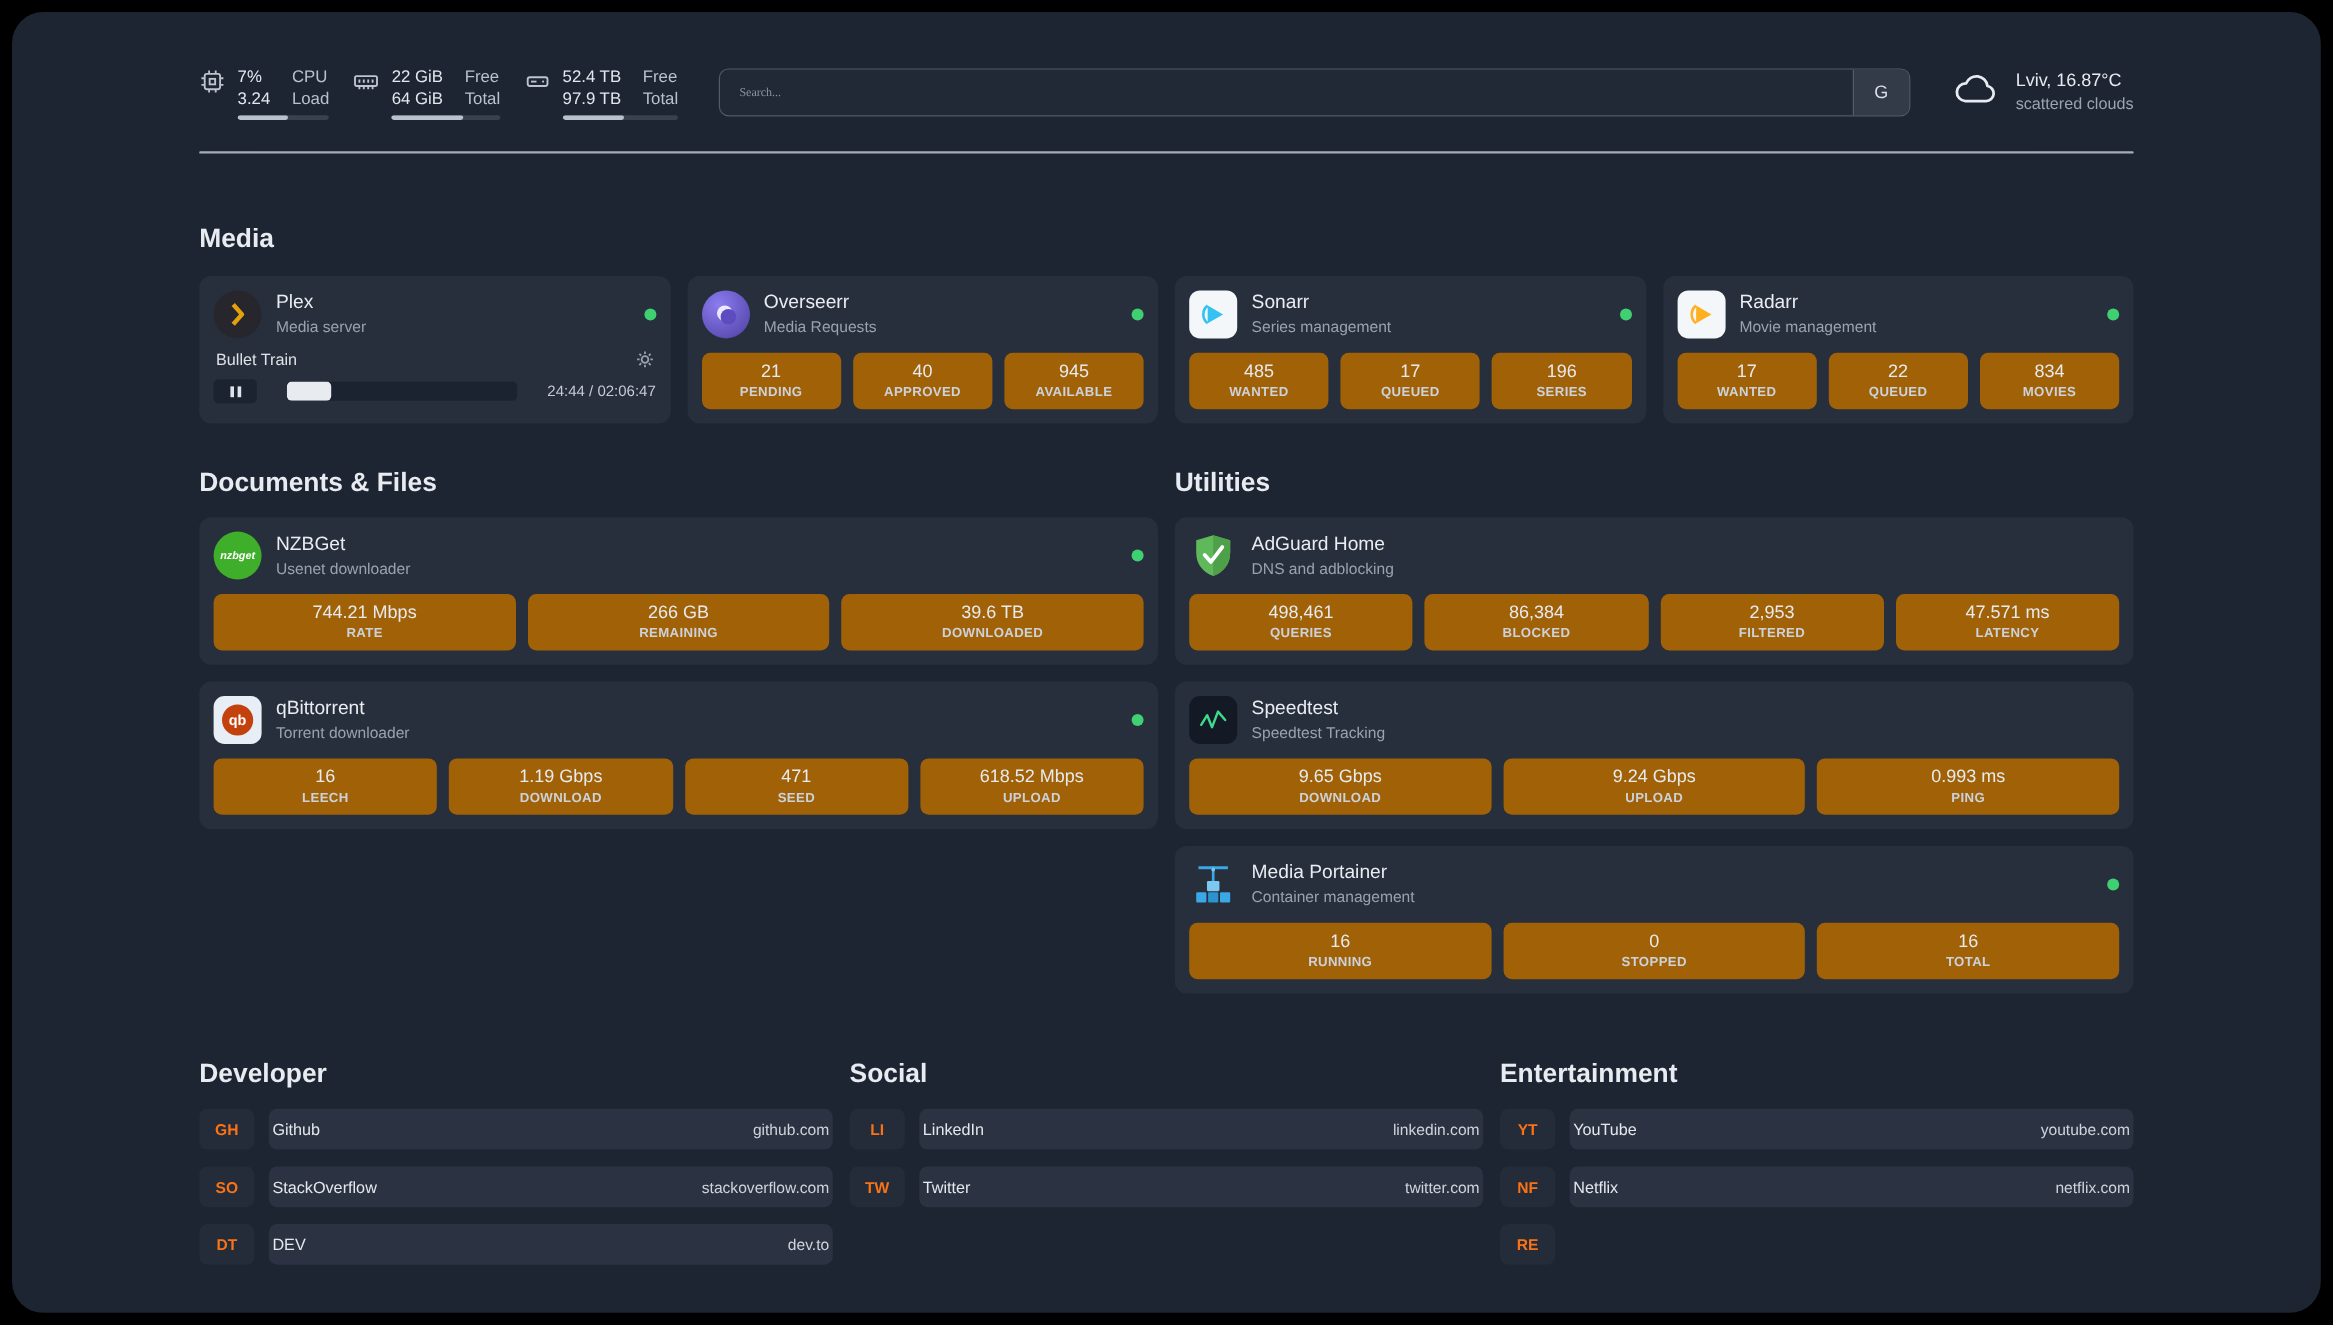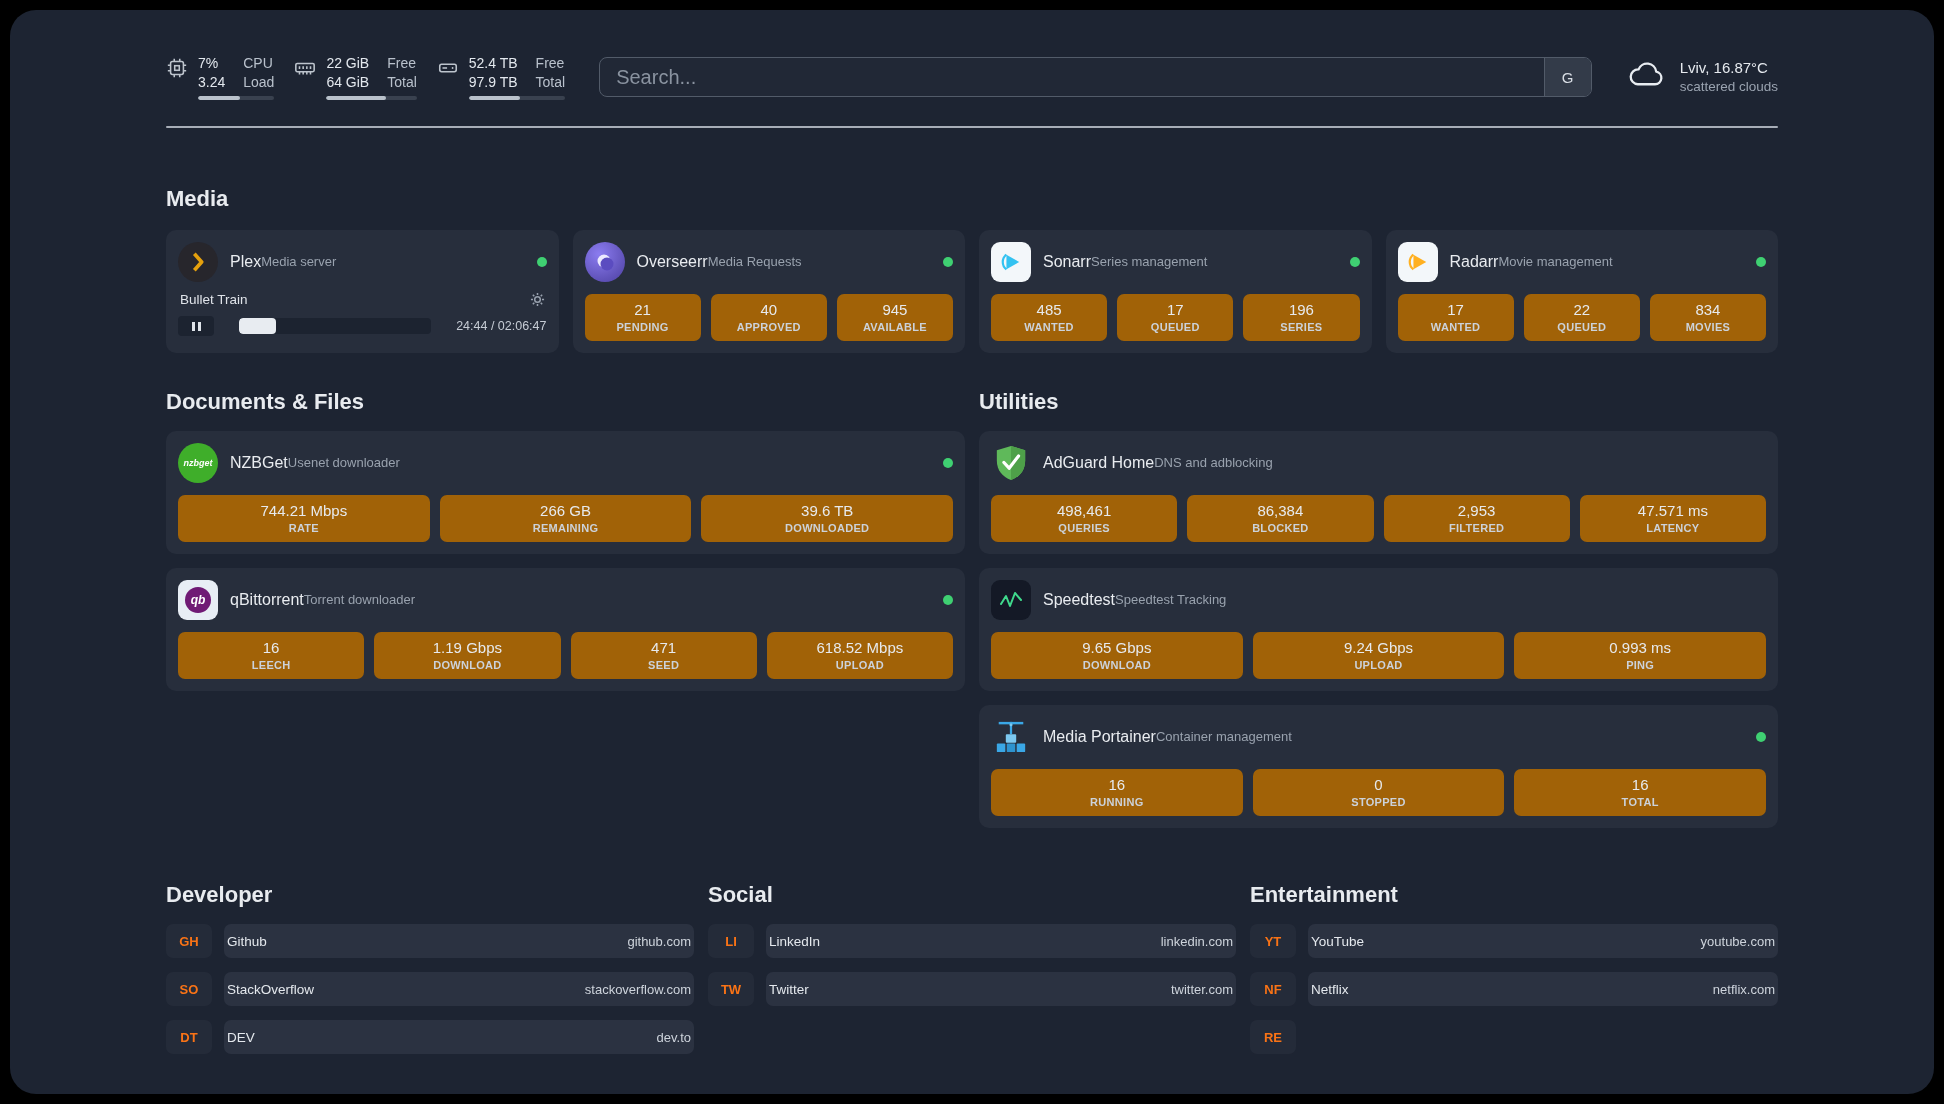--- a/index.html
+++ b/index.html
@@ -13,42 +13,42 @@
   .monitor .mon-icon{margin-top:3px;opacity:.9;}
   .mon-cols{display:flex;gap:18px;}
   .mon-col{display:flex;flex-direction:column;font-size:14px;line-height:1.3;}
   .mon-col .v{color:#e3e8ee;}
   .mon-col.lbl .v{color:#b9c1cc;}
   .mon-bar{margin-top:5px;height:4px;width:100%;background:#39414f;border-radius:2px;overflow:hidden;}
   .mon-bar-fill{height:100%;background:#b9c1cb;border-radius:2px;}
 
   .search{flex:1;display:flex;align-items:stretch;height:38px;border:1px solid #525b69;border-radius:8px;
     margin:0 34px 0 14px;background:rgba(255,255,255,0.02);overflow:hidden;}
-  .search input{flex:1;background:transparent;border:none;outline:none;color:#ffffff;font-size:20px;
-    padding:0 16px;font-family:Liberation Sans, sans-serif;}
+  .search input{flex:1;background:transparent;border:none;outline:none;color:#ffffff;font-size:10px;
+    padding:0 16px;font-family:Liberation Serif, serif;}
   .search input::placeholder{color:#8a93a0;}
   .search-btn{width:46px;display:flex;align-items:center;justify-content:center;background:#333b49;
     border-left:1px solid #525b69;color:#d9dee5;font-size:15px;cursor:pointer;}
 
   .weather{display:flex;align-items:center;gap:12px;}
   .weather-text{display:flex;flex-direction:column;line-height:1.35;}
   .weather-temp{font-size:15px;color:#e6eaef;}
   .weather-cond{font-size:13.5px;color:#9aa3b0;}
 
   .divider{height:2px;background:#a7adb7;margin-top:24px;border-radius:1px;}
 
   
   .section-title{font-size:22px;font-weight:600;color:#e8ebef;}
   .media-title{margin-top:58px;margin-bottom:18px;}
   .media-grid{display:grid;grid-template-columns:repeat(4,1fr);gap:14px;}
 
   .card{background:#272e3c;border-radius:10px;padding:12px;position:relative;cursor:pointer;}
   .card-header{display:flex;align-items:center;gap:12px;}
   .icon{width:40px;height:40px;border-radius:9px;flex:none;display:flex;align-items:center;justify-content:center;overflow:hidden;}
-  .card-titles{display:flex;line-height:1.25;}
+  .card-titles{display:flex;flex-direction:column;line-height:1.25;}
   .card-name{font-size:16px;color:#e9ecf0;font-weight:500;}
   .card-desc{font-size:13px;color:#99a2ae;margin-top:2px;}
   .status-dot{margin-left:auto;width:10px;height:10px;border-radius:50%;background:#3fd072;flex:none;}
 
   .stats{display:flex;gap:10px;margin-top:12px;}
   .stat{flex:1;background:#a16207;border-radius:7px;text-align:center;padding:7px 4px 8px;}
   .stat-value{font-size:15px;color:#e7eaee;}
   .stat-label{font-size:11px;font-weight:700;color:#ccd2da;margin-top:3px;letter-spacing:.3px;}
 
   
@@ -343,21 +343,21 @@
               <div class="stat">
                 <div class="stat-value">39.6 TB</div>
                 <div class="stat-label">DOWNLOADED</div>
               </div>
             </div>
           </div>
 
           <div class="card">
             <div class="card-header">
               <div class="icon" style="background:#e8eef5;">
-                <span style="width:26px;height:26px;border-radius:50%;background:#701a75;display:flex;align-items:center;justify-content:center;font-style:italic;">
+                <span style="width:26px;height:26px;border-radius:50%;background:#c2410c;display:flex;align-items:center;justify-content:center;">
                   <span class="ic-text" style="font-size:12px;">qb</span>
                 </span>
               </div>
               <div class="card-titles">
                 <span class="card-name">qBittorrent</span>
                 <span class="card-desc">Torrent downloader</span>
               </div>
               <span class="status-dot"></span>
             </div>
             <div class="stats">

